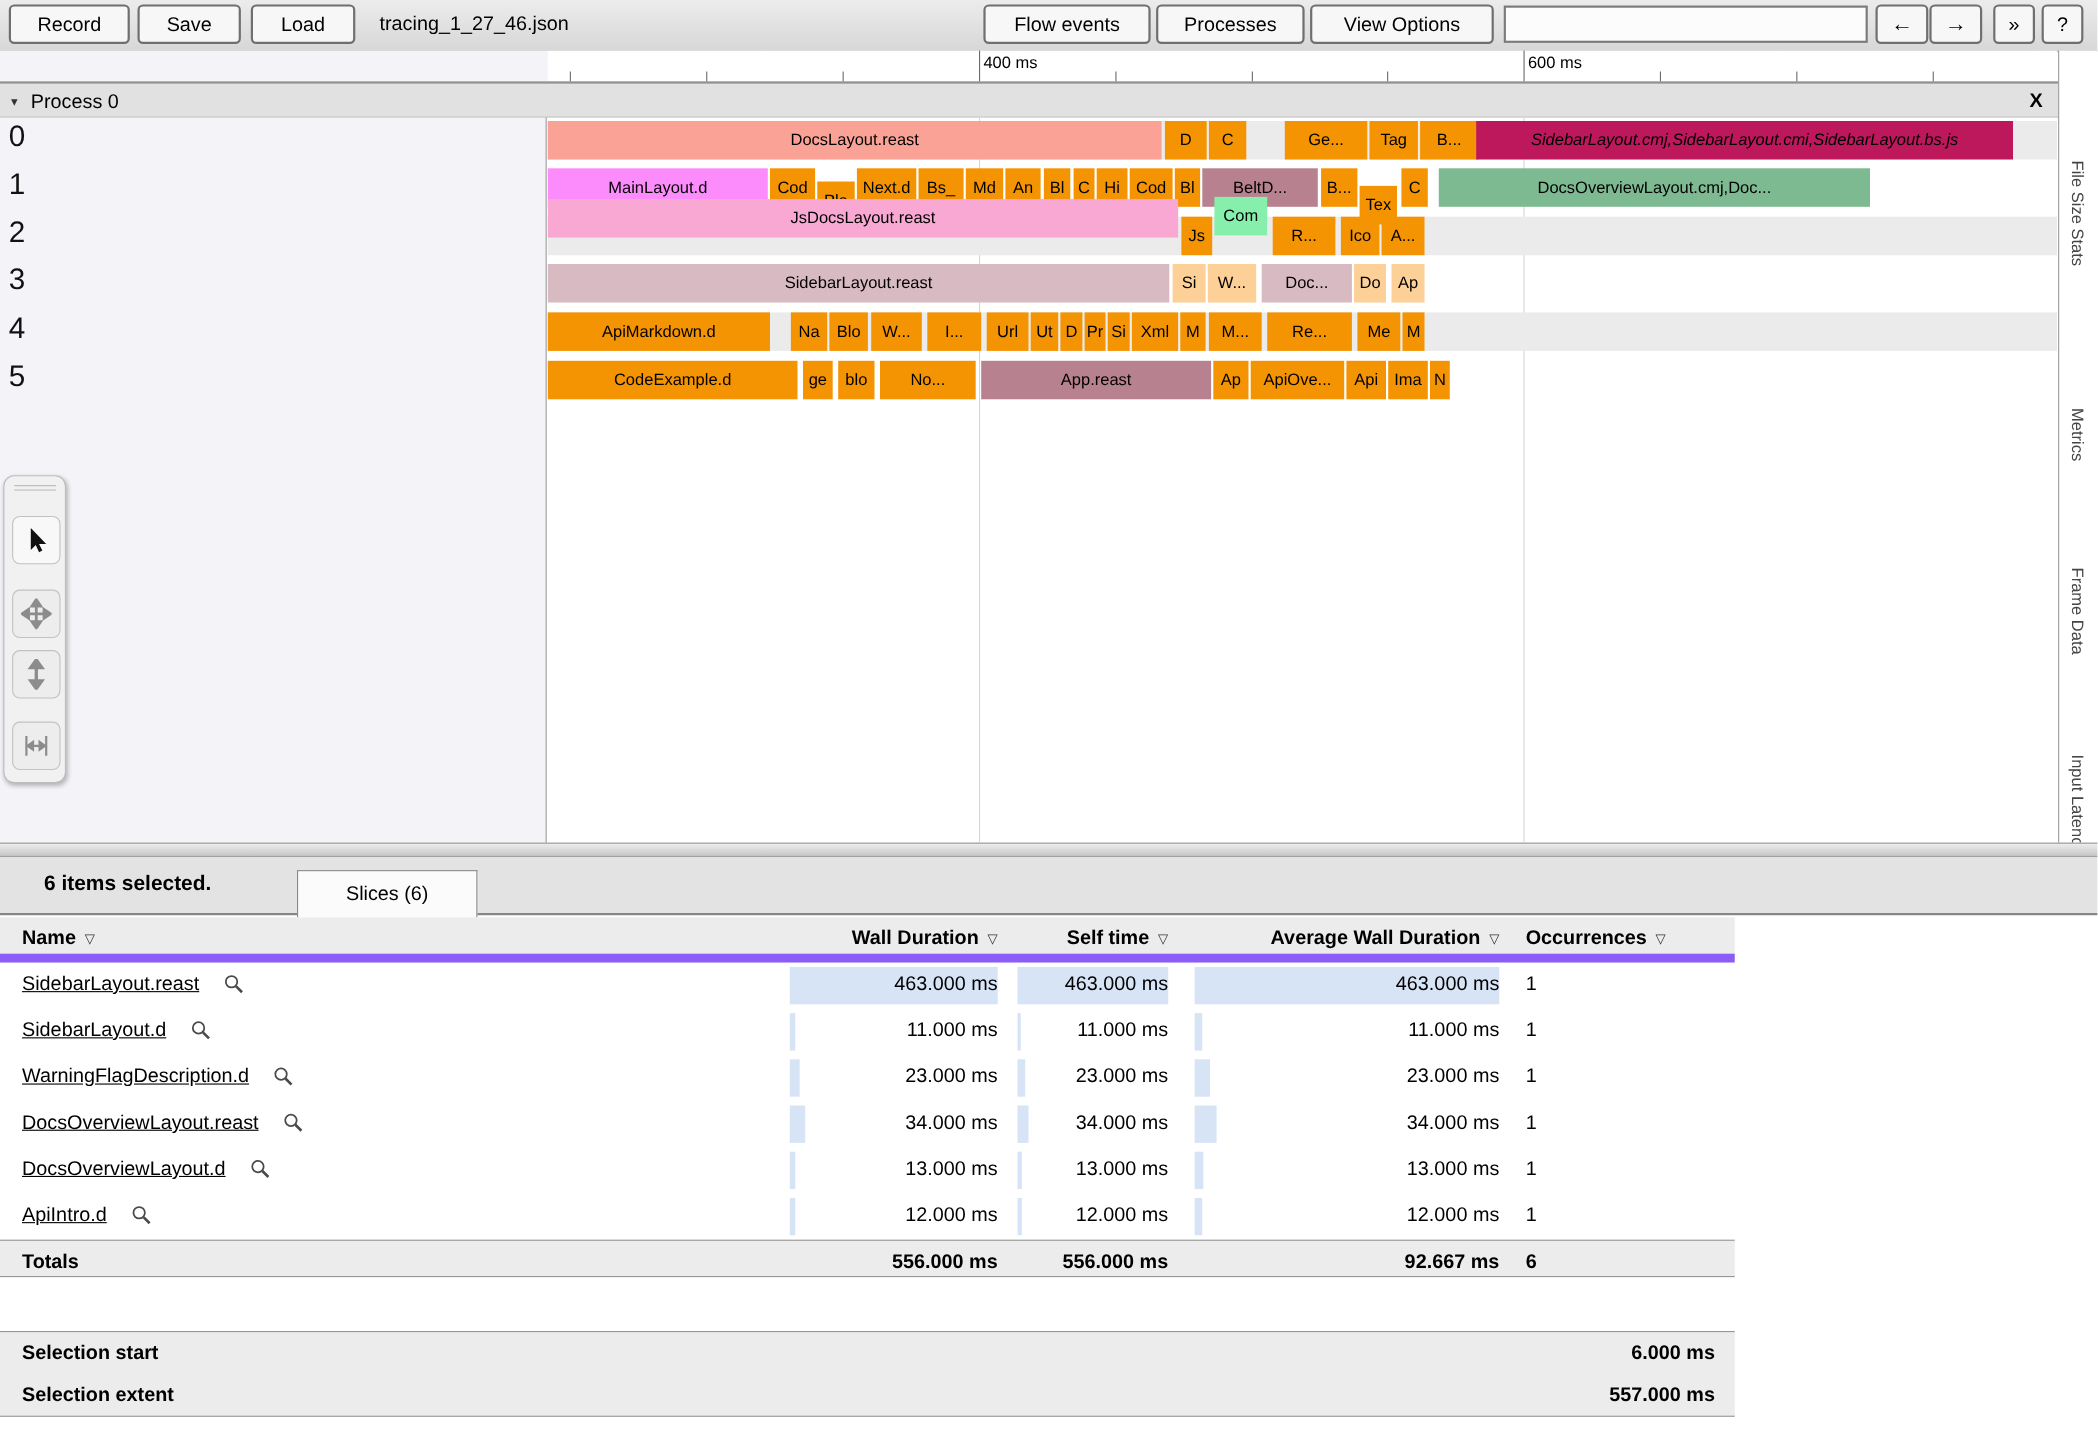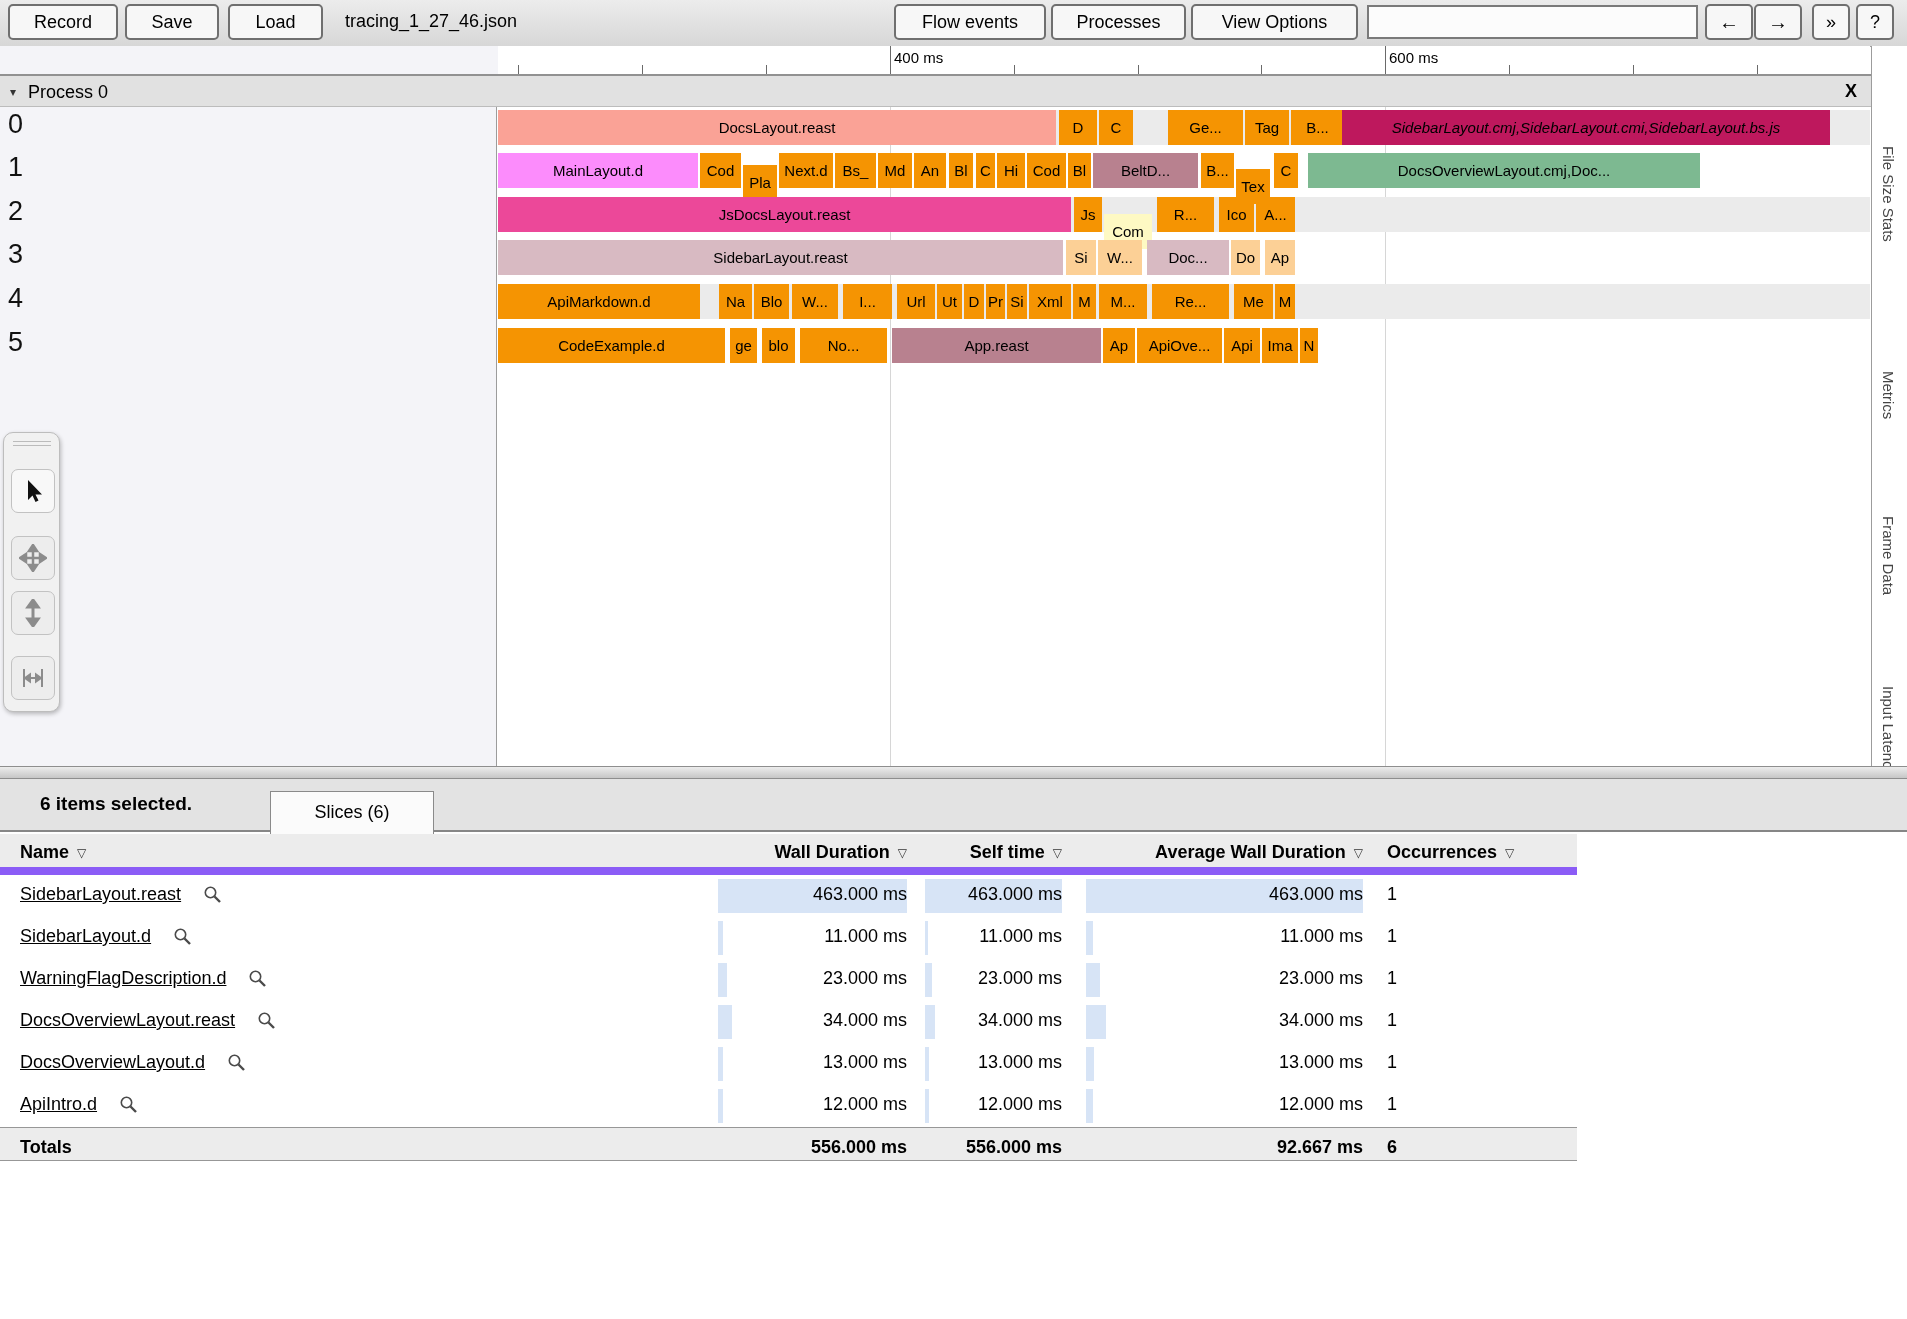--- a/index.html
+++ b/index.html
@@ -334,20 +334,30 @@
       </div>
     <div class="vcell" style="left:925px;width:137px">
         <div class="vtext">556.000 ms</div>
       </div>
     <div class="vcell" style="left:1086px;width:277px">
         <div class="vtext">92.667 ms</div>
       </div>
     <div class="vtext" style="left:1387px;right:auto;font-weight:bold">6</div>
   </div>
 
+  <div class="abs selbox">
+    <div class="selrow" style="top:0">
+      <div class="lbl">Selection start</div>
+      <div class="val">6.000 ms</div>
+    </div>
+    <div class="selrow" style="top:39px">
+      <div class="lbl">Selection extent</div>
+      <div class="val">557.000 ms</div>
+    </div>
+  </div>
 
 <div class="abs tick-major" style="left: 890px; top: 46px;"></div>
     <div class="abs tick-label" style="left: 894px; top: 49px;">400 ms</div>
     <div class="abs gridline" style="left: 890px;"></div>
     <div class="abs tick-major" style="left: 1385px; top: 46px;"></div>
     <div class="abs tick-label" style="left: 1389px; top: 49px;">600 ms</div>
     <div class="abs gridline" style="left: 1385px;"></div>
     <div class="abs tick-minor" style="left: 518px; top: 65px;"></div>
     <div class="abs tick-minor" style="left: 642px; top: 65px;"></div>
     <div class="abs tick-minor" style="left: 766px; top: 65px;"></div>
@@ -383,23 +393,23 @@
     <div class="slice" style="left: 949px; top: 153px; width: 24px; background: rgb(245, 148, 2);">Bl</div>
     <div class="slice" style="left: 976px; top: 153px; width: 19px; background: rgb(245, 148, 2);">C</div>
     <div class="slice" style="left: 997px; top: 153px; width: 28px; background: rgb(245, 148, 2);">Hi</div>
     <div class="slice" style="left: 1027px; top: 153px; width: 39px; background: rgb(245, 148, 2);">Cod</div>
     <div class="slice" style="left: 1068px; top: 153px; width: 23px; background: rgb(245, 148, 2);">Bl</div>
     <div class="slice" style="left: 1093px; top: 153px; width: 105px; background: rgb(184, 129, 143);">BeltD...</div>
     <div class="slice" style="left: 1201px; top: 153px; width: 33px; background: rgb(245, 148, 2);">B...</div>
     <div class="slice" style="left: 1236px; top: 153px; width: 34px; background: rgb(245, 148, 2); margin-top: 16px;">Tex</div>
     <div class="slice" style="left: 1274px; top: 153px; width: 24px; background: rgb(245, 148, 2);">C</div>
     <div class="slice" style="left: 1308px; top: 153px; width: 392px; background: rgb(125, 185, 145);">DocsOverviewLayout.cmj,Doc...</div>
-    <div class="slice" style="left: 498px; top: 197px; width: 573px; background: #ec4899;">JsDocsLayout.reast</div>
+    <div class="slice" style="left: 498px; top: 181px; width: 573px; background: #f9a8d4;">JsDocsLayout.reast</div>
     <div class="slice" style="left: 1074px; top: 197px; width: 28px; background: rgb(245, 148, 2);">Js</div>
-    <div class="slice" style="left: 1104px; top: 214px; width: 48px; background: #fef9c3;">Com</div>
+    <div class="slice" style="left: 1104px; top: 179px; width: 48px; background: #86efac;">Com</div>
     <div class="slice" style="left: 1157px; top: 197px; width: 57px; background: rgb(245, 148, 2);">R...</div>
     <div class="slice" style="left: 1219px; top: 197px; width: 35px; background: rgb(245, 148, 2);">Ico</div>
     <div class="slice" style="left: 1256px; top: 197px; width: 39px; background: rgb(245, 148, 2);">A...</div>
     <div class="slice" style="left: 498px; top: 240px; width: 565px; background: rgb(216, 186, 194);">SidebarLayout.reast</div>
     <div class="slice" style="left: 1066px; top: 240px; width: 30px; background: rgb(252, 208, 150);">Si</div>
     <div class="slice" style="left: 1098px; top: 240px; width: 44px; background: rgb(252, 208, 150);">W...</div>
     <div class="slice" style="left: 1147px; top: 240px; width: 82px; background: rgb(216, 186, 194);">Doc...</div>
     <div class="slice" style="left: 1231px; top: 240px; width: 29px; background: rgb(252, 208, 150);">Do</div>
     <div class="slice" style="left: 1265px; top: 240px; width: 30px; background: rgb(252, 208, 150);">Ap</div>
     <div class="slice" style="left: 498px; top: 284px; width: 202px; background: rgb(245, 148, 2);">ApiMarkdown.d</div>

